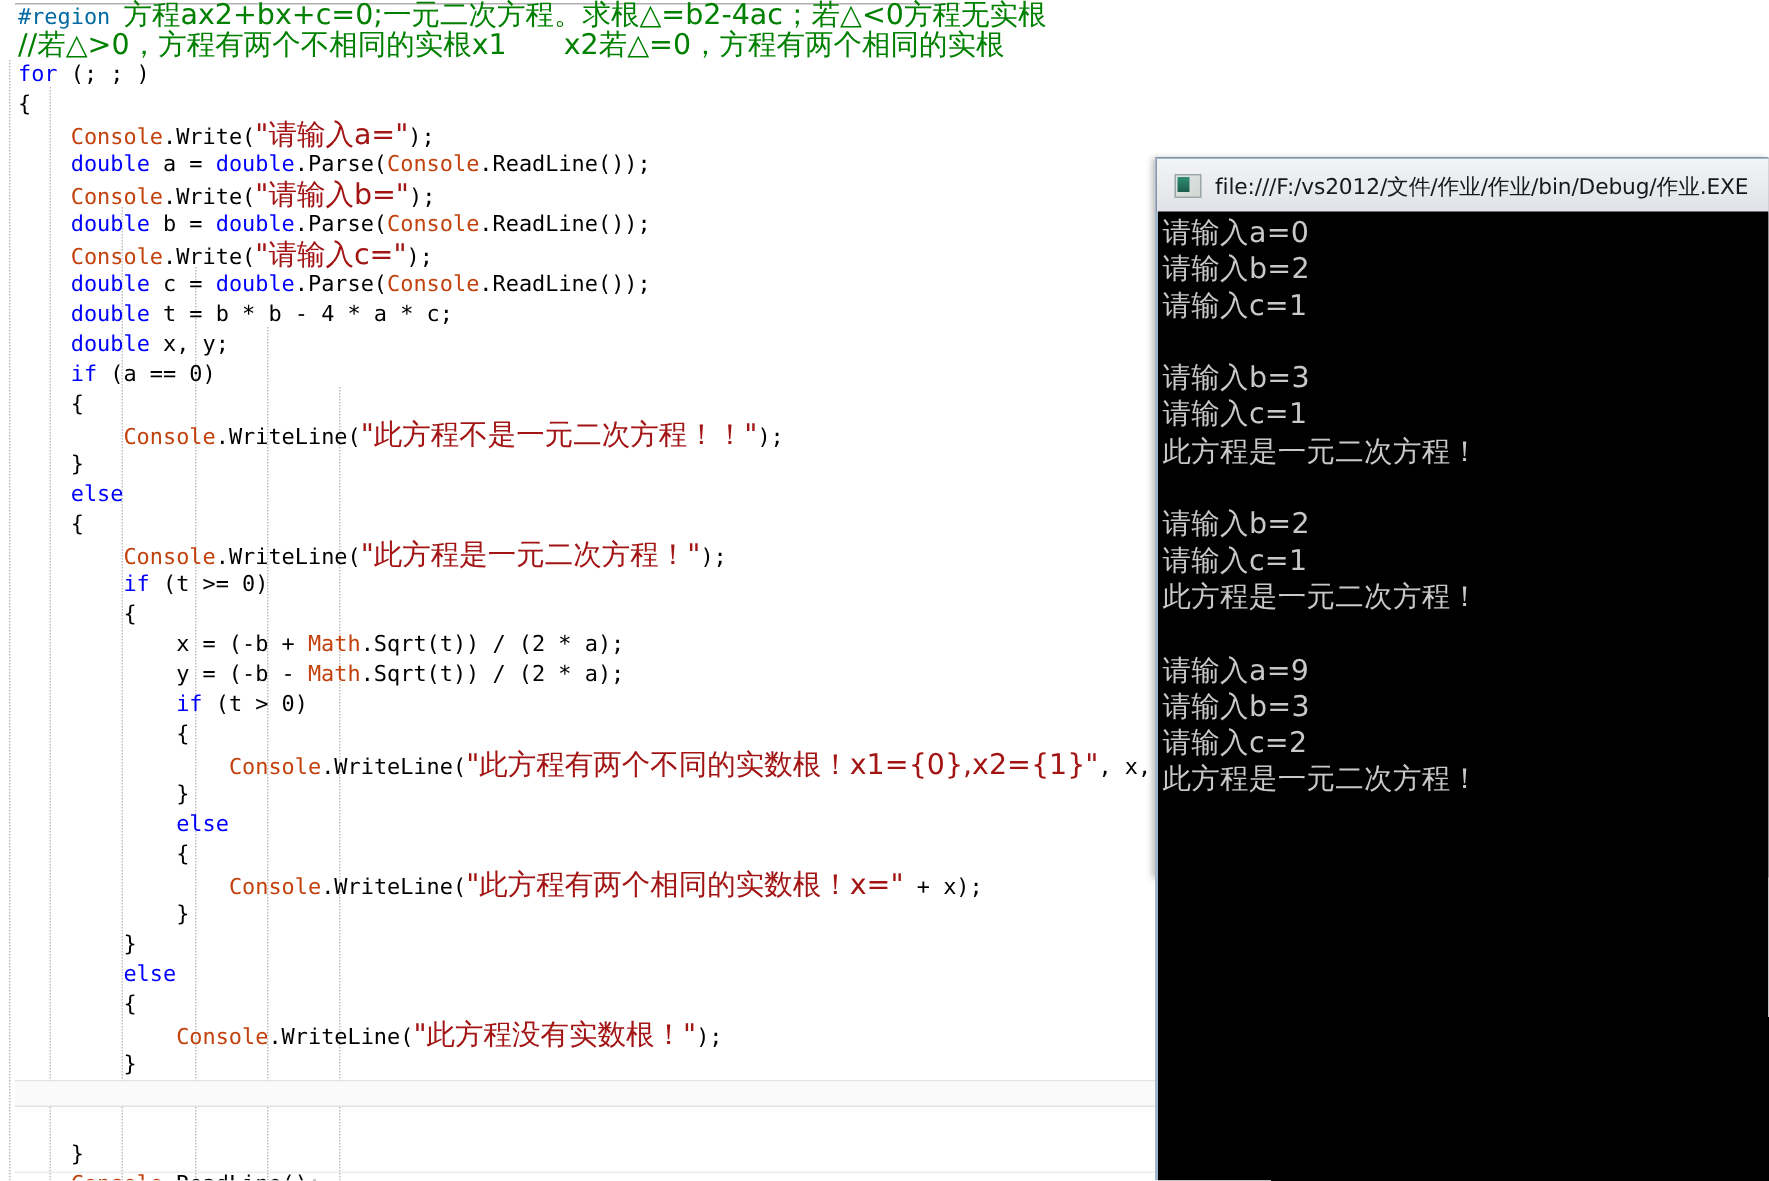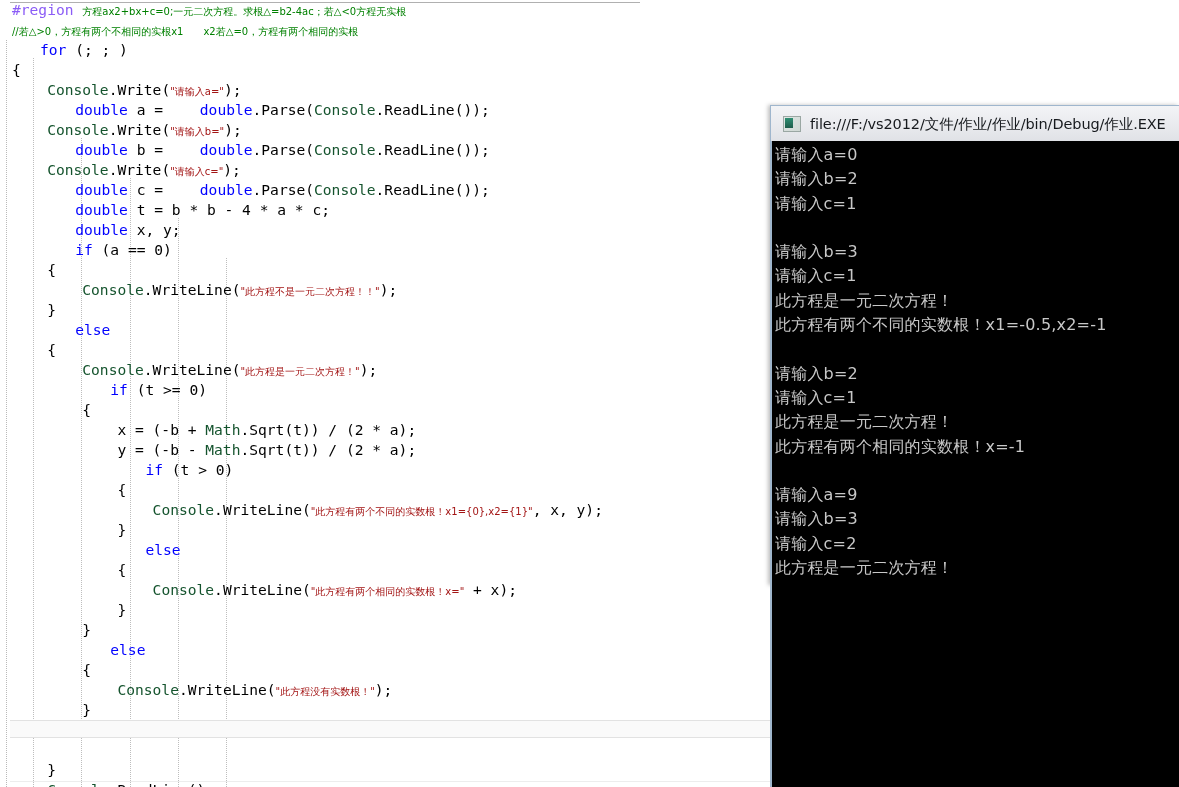--- a/index.html
+++ b/index.html
@@ -39,27 +39,27 @@
     position:relative;height:20px;padding-left:12px;
     white-space:pre;
     color:#000000;
   }
   
   .guide{
     position:absolute;top:0;width:0;height:787px;
     border-left:1px dotted #bdbdbd;pointer-events:none;
   }
 
-  .kw{color:#0000ff;margin-left:28px;}
-  .cls{color:#14532d;}
+  .kw{color:#0000ff;}
+  .cls{color:#c2410c;}
   .str{color:#a31515;}
   .cmt{color:#008000;}
-  .pre{color:#8b5cf6;}
+  .pre{color:#0369a1;}
   .pln{color:#000000;}
-  .zh{font-family:"DejaVu Sans","Liberation Sans",sans-serif;font-size:10px;}
+  .zh{font-family:"DejaVu Sans","Liberation Sans",sans-serif;font-size:19px;}
 
   
   .sep{
     position:absolute;left:0;width:770px;height:1px;background:#e2e2e2;
   }
   .sepband{
     position:absolute;left:0;width:770px;background:#fafafa;
   }
 
   
@@ -96,21 +96,21 @@
     background:#9fb6cd;
   }
   #console-body{
     position:absolute;left:2px;top:36px;width:407px;height:646px;
     background:#000000;overflow:hidden;
     padding:2px 0 0 3px;box-sizing:border-box;
   }
   .cline{
     color:#c8c8c8;
     font-family:"DejaVu Sans","Liberation Sans",sans-serif;
-    font-size:16px;line-height:24.3px;height:24.3px;white-space:pre;
+    font-size:19px;line-height:24.3px;height:24.3px;white-space:pre;
     letter-spacing:0.2px;
   }
 </style>
 </head>
 <body>
 
 <div id="editor">
 
   <div id="topline"></div>
 
@@ -141,25 +141,23 @@
   </div>
   <div id="console-leftedge"></div>
   <div id="console-body">
       <div class="cline">请输入a=0</div>
       <div class="cline">请输入b=2</div>
       <div class="cline">请输入c=1</div>
       <div class="cline">&nbsp;</div>
       <div class="cline">请输入b=3</div>
       <div class="cline">请输入c=1</div>
       <div class="cline">此方程是一元二次方程！</div>
-      <div class="cline">此方程有两个不同的实数根！x1=-0.5,x2=-1</div>
       <div class="cline">&nbsp;</div>
       <div class="cline">请输入b=2</div>
       <div class="cline">请输入c=1</div>
       <div class="cline">此方程是一元二次方程！</div>
-      <div class="cline">此方程有两个相同的实数根！x=-1</div>
       <div class="cline">&nbsp;</div>
       <div class="cline">请输入a=9</div>
       <div class="cline">请输入b=3</div>
       <div class="cline">请输入c=2</div>
       <div class="cline">此方程是一元二次方程！</div>
     </div>
 </div>
 
 </body></html>

